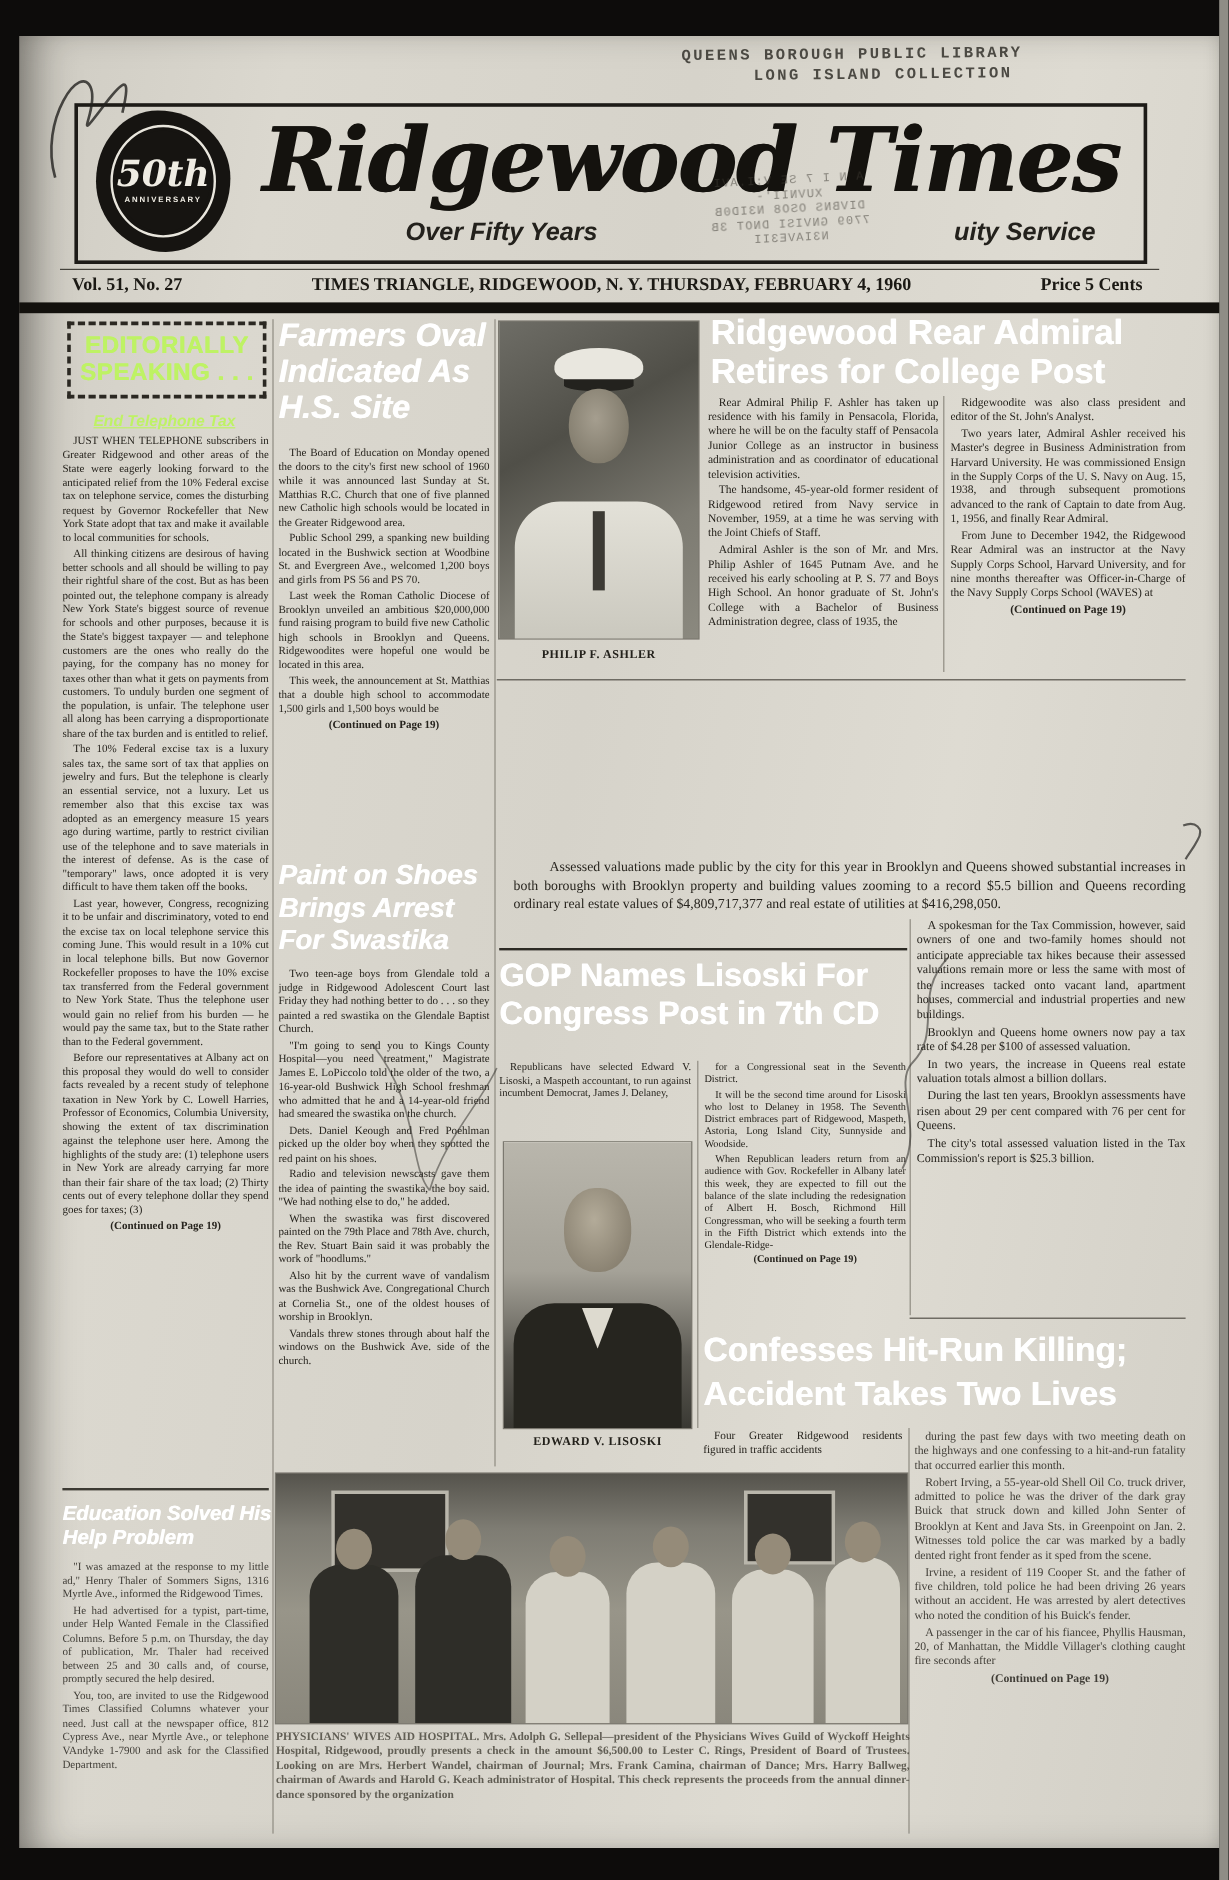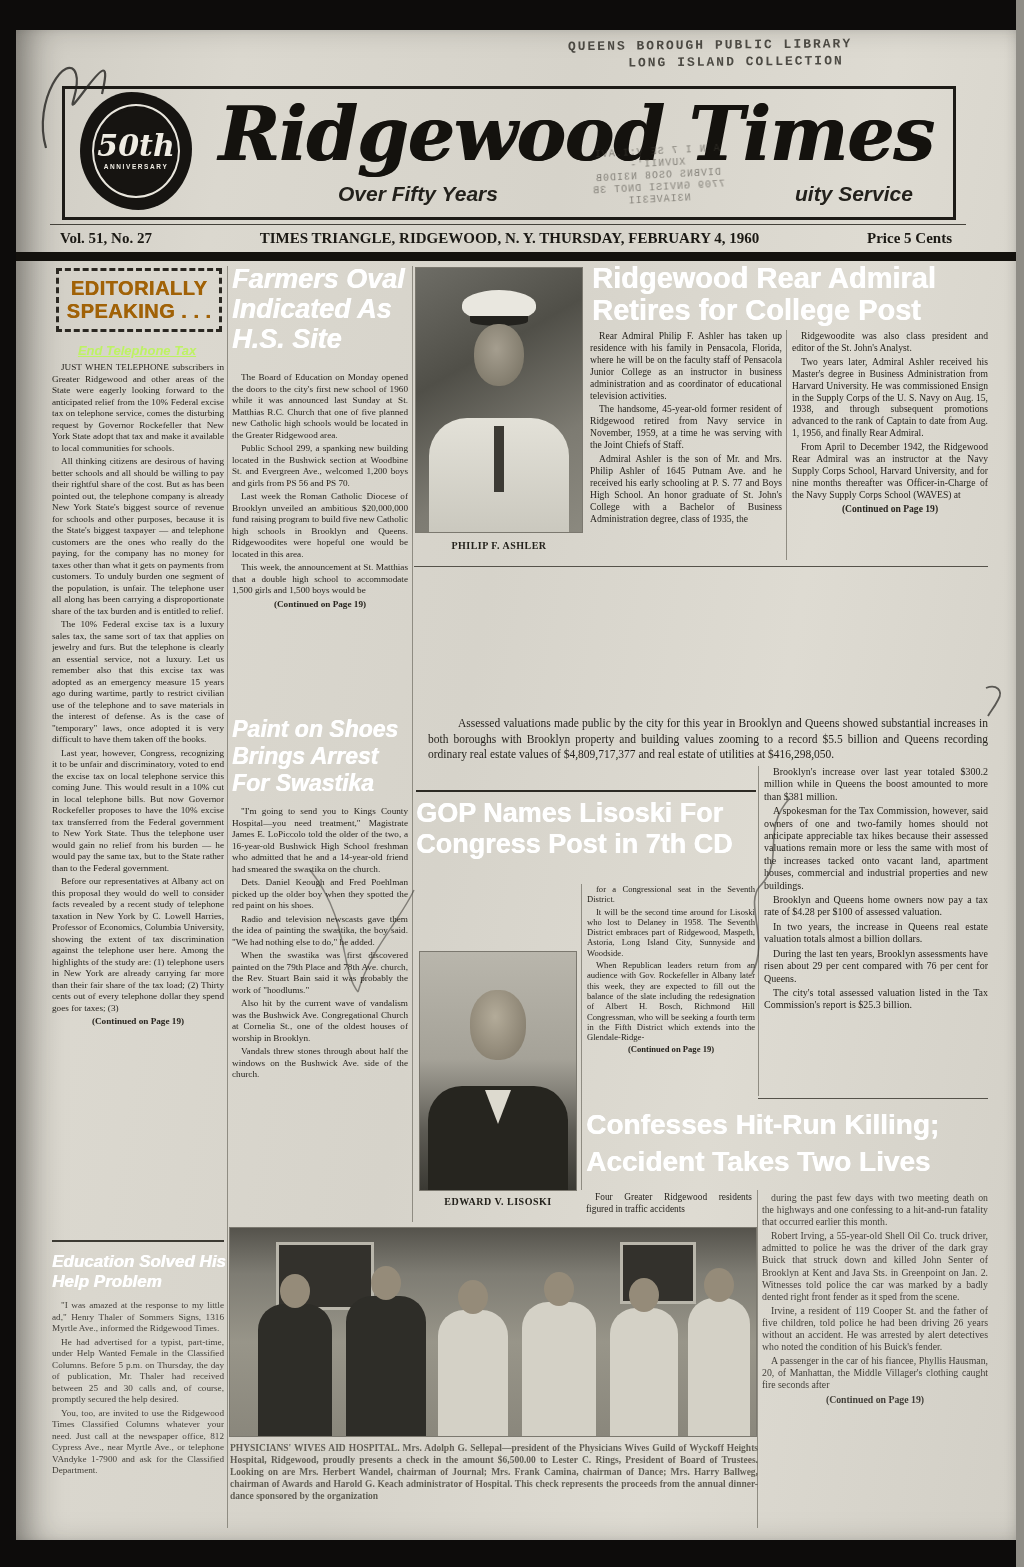--- a/index.html
+++ b/index.html
@@ -44,21 +44,21 @@
   .col{position:absolute;overflow:hidden;}
   .bp{font:9.2px/11.5px "Liberation Serif",serif;text-align:justify;text-indent:9px;
       margin:0 0 2px;color:#27241e;}
   .cont{font-weight:700;text-align:center;text-indent:0;}
   .hl{font-family:"Liberation Sans",sans-serif;font-weight:700;color:#ffffff;
       text-shadow:.5px 0 0 currentColor;margin:0;}
   .hl-i{font-style:italic;}
   .kicker{font:italic 700 13px/15px "Liberation Sans",sans-serif;text-align:center;color:#bef264;text-decoration:underline;}
   .ed-box{position:absolute;left:56px;top:268px;width:160px;height:58px;border:3px dashed #2b2822;
       display:flex;flex-direction:column;align-items:center;justify-content:center;}
-  .ed-box div{font:700 20px/23px "Liberation Sans",sans-serif;letter-spacing:.5px;color:#a16207;
+  .ed-box div{font:700 20px/23px "Liberation Sans",sans-serif;letter-spacing:.5px;color:#bef264;
       text-shadow:.5px 0 0 currentColor;}
   .photo-cap{position:absolute;text-align:center;font:700 10px/12px "Liberation Serif",serif;
       letter-spacing:.5px;color:#23211b;}
   .faded{color:#4d4a40;opacity:.85;}
 
   
   .photo{position:absolute;overflow:hidden;box-shadow:0 0 0 1px #7b786f;}
   .ph-ashler{background:linear-gradient(150deg,#6e6d66 0%,#504f48 35%,#7d7b72 70%,#8b897f 100%);}
   .ph-ashler .cap{position:absolute;left:50%;top:22px;width:74px;height:30px;margin-left:-37px;
       background:#e9e7df;border-radius:50% 50% 40% 40%;}
@@ -156,20 +156,21 @@
   <h2 class="hl hl-i" style="position:absolute;left:232px;top:264px;width:180px;font-size:27px;line-height:30px;">Farmers Oval Indicated As H.S. Site</h2>
   <div class="col" style="left:232px;top:372px;width:176px;height:336px;">
     <p class="bp">The Board of Education on Monday opened the doors to the city's first new school of 1960 while it was announced last Sunday at St. Matthias R.C. Church that one of five planned new Catholic high schools would be located in the Greater Ridgewood area.</p>
     <p class="bp">Public School 299, a spanking new building located in the Bushwick section at Woodbine St. and Evergreen Ave., welcomed 1,200 boys and girls from PS 56 and PS 70.</p>
     <p class="bp">Last week the Roman Catholic Diocese of Brooklyn unveiled an ambitious $20,000,000 fund raising program to build five new Catholic high schools in Brooklyn and Queens. Ridgewoodites were hopeful one would be located in this area.</p>
     <p class="bp">This week, the announcement at St. Matthias that a double high school to accommodate 1,500 girls and 1,500 boys would be</p>
     <p class="bp cont">(Continued on Page 19)</p>
   </div>
   <h2 class="hl hl-i" style="position:absolute;left:232px;top:716px;width:180px;font-size:23px;line-height:27px;">Paint on Shoes Brings Arrest For Swastika</h2>
   <div class="col" style="left:232px;top:806px;width:176px;height:426px;">
+    <p class="bp">Two teen-age boys from Glendale told a judge in Ridgewood Adolescent Court last Friday they had nothing better to do . . . so they painted a red swastika on the Glendale Baptist Church.</p>
     <p class="bp">"I'm going to send you to Kings County Hospital—you need treatment," Magistrate James E. LoPiccolo told the older of the two, a 16-year-old Bushwick High School freshman who admitted that he and a 14-year-old friend had smeared the swastika on the church.</p>
     <p class="bp">Dets. Daniel Keough and Fred Poehlman picked up the older boy when they spotted the red paint on his shoes.</p>
     <p class="bp">Radio and television newscasts gave them the idea of painting the swastika, the boy said. "We had nothing else to do," he added.</p>
     <p class="bp">When the swastika was first discovered painted on the 79th Place and 78th Ave. church, the Rev. Stuart Bain said it was probably the work of "hoodlums."</p>
     <p class="bp">Also hit by the current wave of vandalism was the Bushwick Ave. Congregational Church at Cornelia St., one of the oldest houses of worship in Brooklyn.</p>
     <p class="bp">Vandals threw stones through about half the windows on the Bushwick Ave. side of the church.</p>
   </div>
 
   <div class="photo ph-ashler" style="left:416px;top:268px;width:166px;height:264px;">
     <div class="cap"></div>
@@ -183,38 +184,40 @@
 
   <h1 class="hl" style="position:absolute;left:592px;top:262px;width:398px;font-size:29px;line-height:32px;">Ridgewood Rear Admiral Retires for College Post</h1>
   <div class="col" style="left:590px;top:330px;width:192px;height:232px;font-size:9.6px;">
     <p class="bp" style="font-size:9.6px;line-height:11.9px;">Rear Admiral Philip F. Ashler has taken up residence with his family in Pensacola, Florida, where he will be on the faculty staff of Pensacola Junior College as an instructor in business administration and as coordinator of educational television activities.</p>
     <p class="bp" style="font-size:9.6px;line-height:11.9px;">The handsome, 45-year-old former resident of Ridgewood retired from Navy service in November, 1959, at a time he was serving with the Joint Chiefs of Staff.</p>
     <p class="bp" style="font-size:9.6px;line-height:11.9px;">Admiral Ashler is the son of Mr. and Mrs. Philip Ashler of 1645 Putnam Ave. and he received his early schooling at P. S. 77 and Boys High School. An honor graduate of St. John's College with a Bachelor of Business Administration degree, class of 1935, the</p>
   </div>
   <div class="col" style="left:792px;top:330px;width:196px;height:232px;">
     <p class="bp" style="font-size:9.6px;line-height:11.9px;">Ridgewoodite was also class president and editor of the St. John's Analyst.</p>
     <p class="bp" style="font-size:9.6px;line-height:11.9px;">Two years later, Admiral Ashler received his Master's degree in Business Administration from Harvard University. He was commissioned Ensign in the Supply Corps of the U. S. Navy on Aug. 15, 1938, and through subsequent promotions advanced to the rank of Captain to date from Aug. 1, 1956, and finally Rear Admiral.</p>
-    <p class="bp" style="font-size:9.6px;line-height:11.9px;">From April to December 1942, the Ridgewood Rear Admiral was an instructor at the Navy Supply Corps School, Harvard University, and for nine months thereafter was Officer-in-Charge of the Navy Supply Corps School (WAVES) at</p>
+    <p class="bp" style="font-size:9.6px;line-height:11.9px;">From June to December 1942, the Ridgewood Rear Admiral was an instructor at the Navy Supply Corps School, Harvard University, and for nine months thereafter was Officer-in-Charge of the Navy Supply Corps School (WAVES) at</p>
     <p class="bp cont" style="font-size:9.6px;line-height:11.9px;">(Continued on Page 19)</p>
   </div>
 
   <p class="bp" style="position:absolute;left:428px;top:716px;width:560px;font-size:11.5px;line-height:15.5px;text-indent:30px;margin:0;">Assessed valuations made public by the city for this year in Brooklyn and Queens showed substantial increases in both boroughs with Brooklyn property and building values zooming to a record $5.5 billion and Queens recording ordinary real estate values of $4,809,717,377 and real estate of utilities at $416,298,050.</p>
 
   <div class="col" style="left:764px;top:766px;width:224px;height:332px;">
-    <p class="bp" style="font-size:10px;line-height:12.4px;">Brooklyn's increase over last year totaled $300.2 million while in Queens the boost amounted to more than $381 million.</p>
     <p class="bp" style="font-size:10px;line-height:12.4px;">A spokesman for the Tax Commission, however, said owners of one and two-family homes should not anticipate appreciable tax hikes because their assessed valuations remain more or less the same with most of the increases tacked onto vacant land, apartment houses, commercial and industrial properties and new buildings.</p>
     <p class="bp" style="font-size:10px;line-height:12.4px;">Brooklyn and Queens home owners now pay a tax rate of $4.28 per $100 of assessed valuation.</p>
     <p class="bp" style="font-size:10px;line-height:12.4px;">In two years, the increase in Queens real estate valuation totals almost a billion dollars.</p>
     <p class="bp" style="font-size:10px;line-height:12.4px;">During the last ten years, Brooklyn assessments have risen about 29 per cent compared with 76 per cent for Queens.</p>
     <p class="bp" style="font-size:10px;line-height:12.4px;">The city's total assessed valuation listed in the Tax Commission's report is $25.3 billion.</p>
   </div>
   <div class="hrule" style="left:758px;top:1098px;width:230px;"></div>
   <div class="hrule" style="left:416px;top:790px;width:340px;background:#2c2a24;height:2px;"></div>
 
   <h2 class="hl" style="position:absolute;left:416px;top:798px;width:348px;font-size:27px;line-height:31px;">GOP Names Lisoski For Congress Post in 7th CD</h2>
+  <div class="col" style="left:416px;top:884px;width:160px;height:64px;">
+    <p class="bp" style="font-size:8.8px;line-height:10.6px;">Republicans have selected Edward V. Lisoski, a Maspeth accountant, to run against incumbent Democrat, James J. Delaney,</p>
+  </div>
   <div class="photo ph-lisoski" style="left:420px;top:952px;width:156px;height:238px;">
     <div class="face"></div>
     <div class="suit"></div>
     <div class="shirt"></div>
   </div>
   <div class="photo-cap" style="left:416px;top:1196px;width:164px;">EDWARD V. LISOSKI</div>
   <div class="col" style="left:587px;top:884px;width:168px;height:222px;">
     <p class="bp" style="font-size:8.6px;line-height:10.3px;">for a Congressional seat in the Seventh District.</p>
     <p class="bp" style="font-size:8.6px;line-height:10.3px;">It will be the second time around for Lisoski who lost to Delaney in 1958. The Seventh District embraces part of Ridgewood, Maspeth, Astoria, Long Island City, Sunnyside and Woodside.</p>
     <p class="bp" style="font-size:8.6px;line-height:10.3px;">When Republican leaders return from an audience with Gov. Rockefeller in Albany later this week, they are expected to fill out the balance of the slate including the redesignation of Albert H. Bosch, Richmond Hill Congressman, who will be seeking a fourth term in the Fifth District which extends into the Glendale-Ridge-</p>

